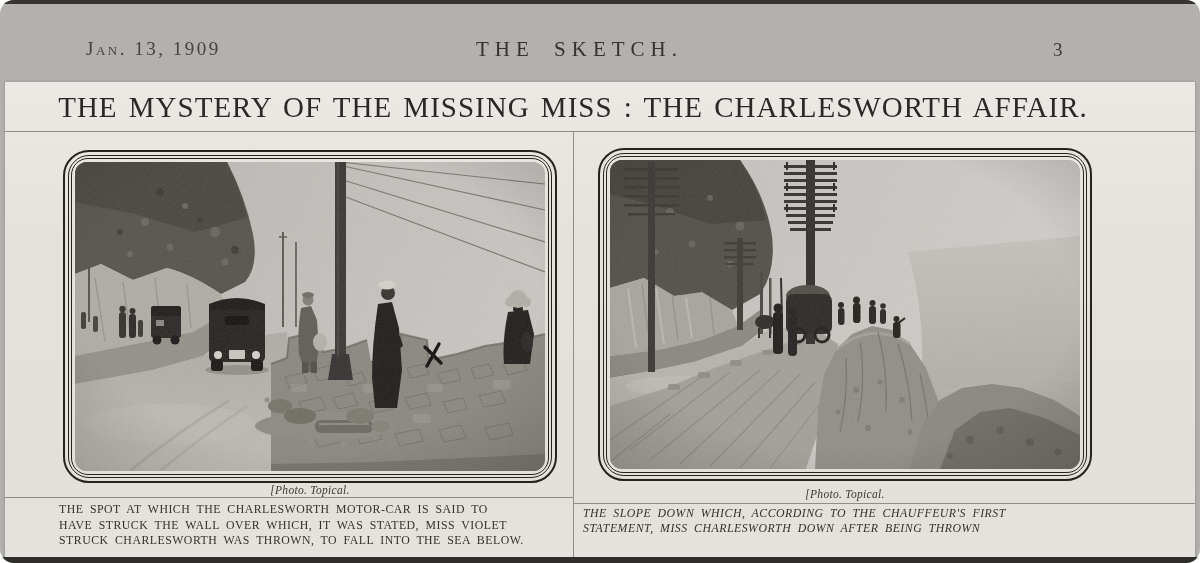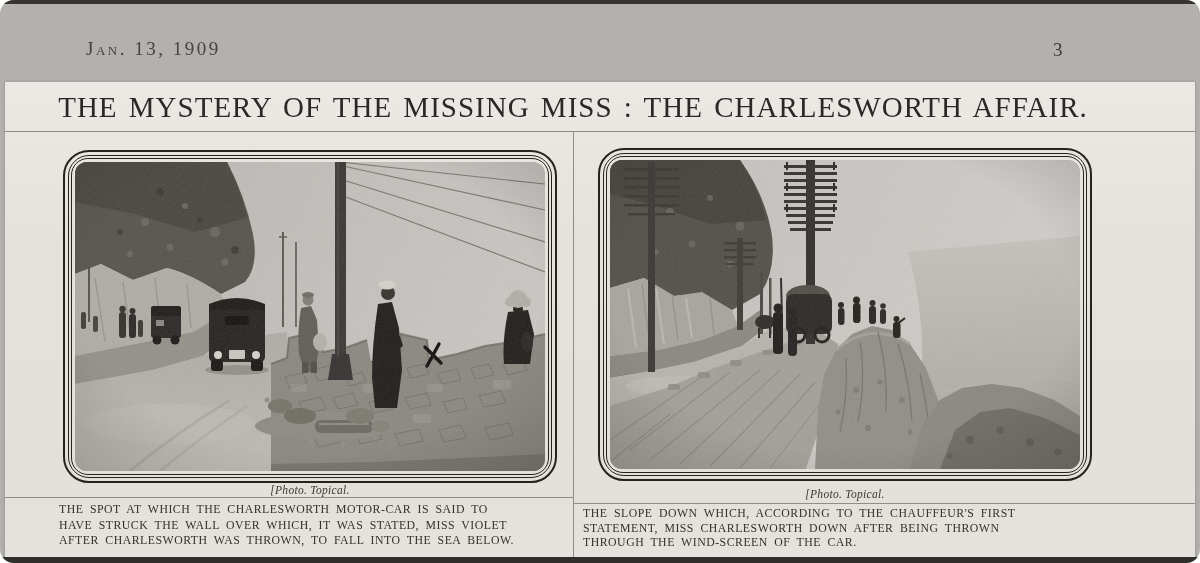--- a/index.html
+++ b/index.html
@@ -33,30 +33,31 @@
   
   .credit{font-style:italic;font-size:11.5px;color:#3a3834;text-align:center;letter-spacing:.3px;}
   .credit-left{left:58px;top:402px;width:494px;padding-right:8px;}
   .credit-right{left:593px;top:406px;width:494px;padding-right:8px;}
   
   .cap-rule-left{left:0;top:415px;width:568px;border-top:1px solid #8f8d88;}
   .cap-rule-right{left:569px;top:421px;right:0;border-top:1px solid #8f8d88;}
   .caption{color:#34312d;font-size:11.8px;letter-spacing:.5px;word-spacing:3px;}
   .caption div{white-space:nowrap;}
   .caption-left{left:54px;top:420px;width:492px;line-height:15.5px;}
-  .caption-right{left:578px;top:424px;width:506px;line-height:14.5px;}
+  .caption-right{left:578px;top:424px;width:506px;line-height:14.5px;font-style:italic;}
 </style>
 </head>
 <body>
 
 <div class="card">
   <div class="abs edge-top"></div>
 
   <header class="abs masthead">
     <span class="abs issue-date">Jan. 13, 1909</span>
+    <span class="abs pub-title">THE SKETCH.</span>
     <span class="abs page-number">3</span>
   </header>
 
   <section class="abs clipping">
     <h1 class="abs headline">THE MYSTERY OF THE MISSING MISS : THE CHARLESWORTH AFFAIR.</h1>
     <div class="abs headline-rule"></div>
     <div class="abs col-divider"></div>
 
     <figure class="abs frame frame-left">
       <div class="frame-mid">
@@ -419,23 +420,22 @@
 
     <div class="abs credit credit-left">[Photo. Topical.</div>
     <div class="abs credit credit-right">[Photo. Topical.</div>
 
     <div class="abs cap-rule-left"></div>
     <div class="abs cap-rule-right"></div>
 
     <div class="abs caption caption-left">
       <div>THE SPOT AT WHICH THE CHARLESWORTH MOTOR-CAR IS SAID TO</div>
       <div>HAVE STRUCK THE WALL OVER WHICH, IT WAS STATED, MISS VIOLET</div>
-      <div>AFTER CHARLESWORTH WAS THROWN, TO FALL INTO THE SEA BELOW.</div>
+      <div>STRUCK CHARLESWORTH WAS THROWN, TO FALL INTO THE SEA BELOW.</div>
     </div>
     <div class="abs caption caption-right">
       <div>THE SLOPE DOWN WHICH, ACCORDING TO THE CHAUFFEUR'S FIRST</div>
       <div>STATEMENT, MISS CHARLESWORTH DOWN AFTER BEING THROWN</div>
-      <div>THROUGH THE WIND-SCREEN OF THE CAR.</div>
     </div>
   </section>
 
   <div class="abs edge-bottom"></div>
 </div>
 
 </body></html>

